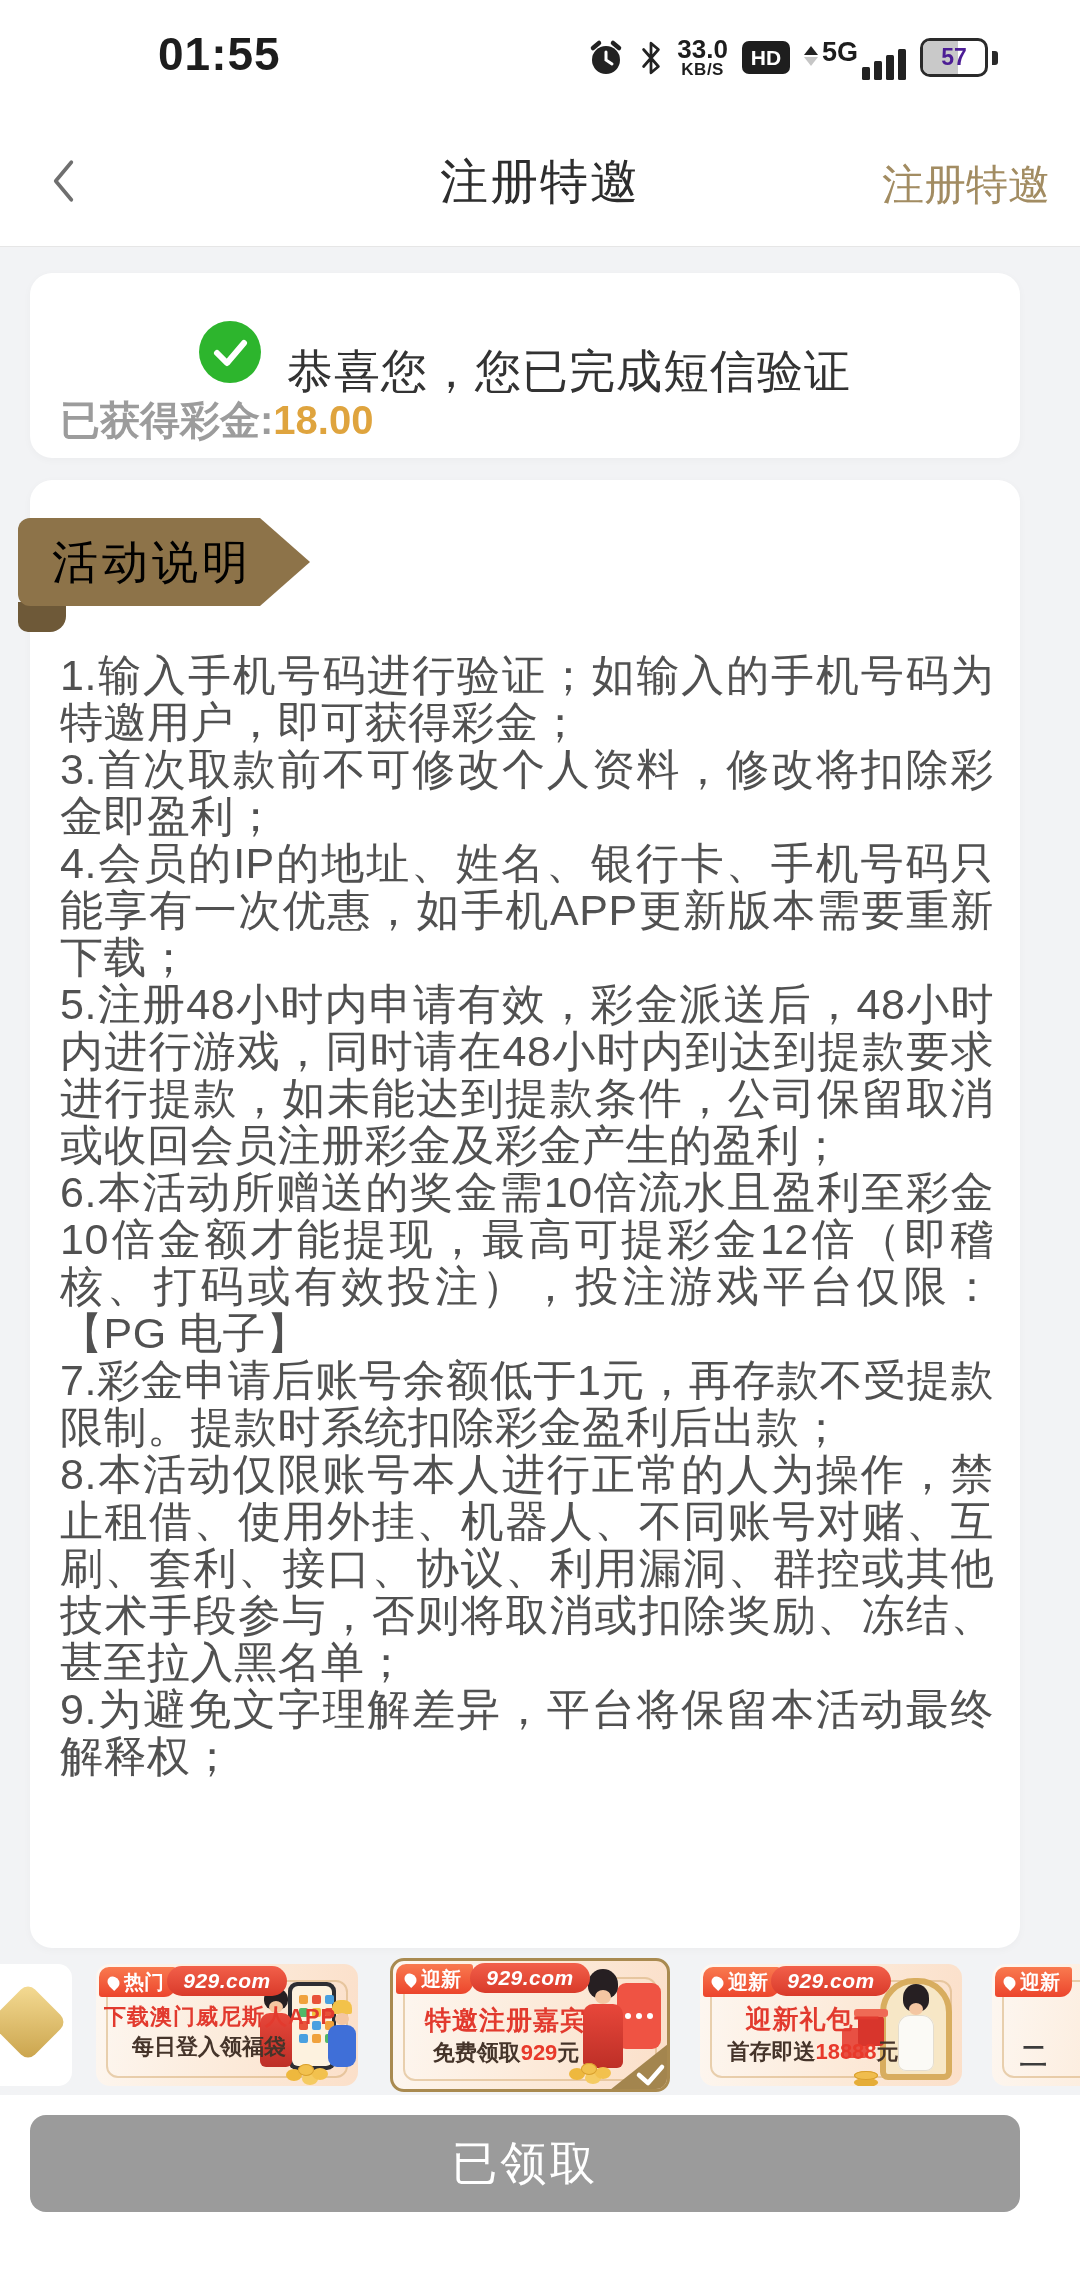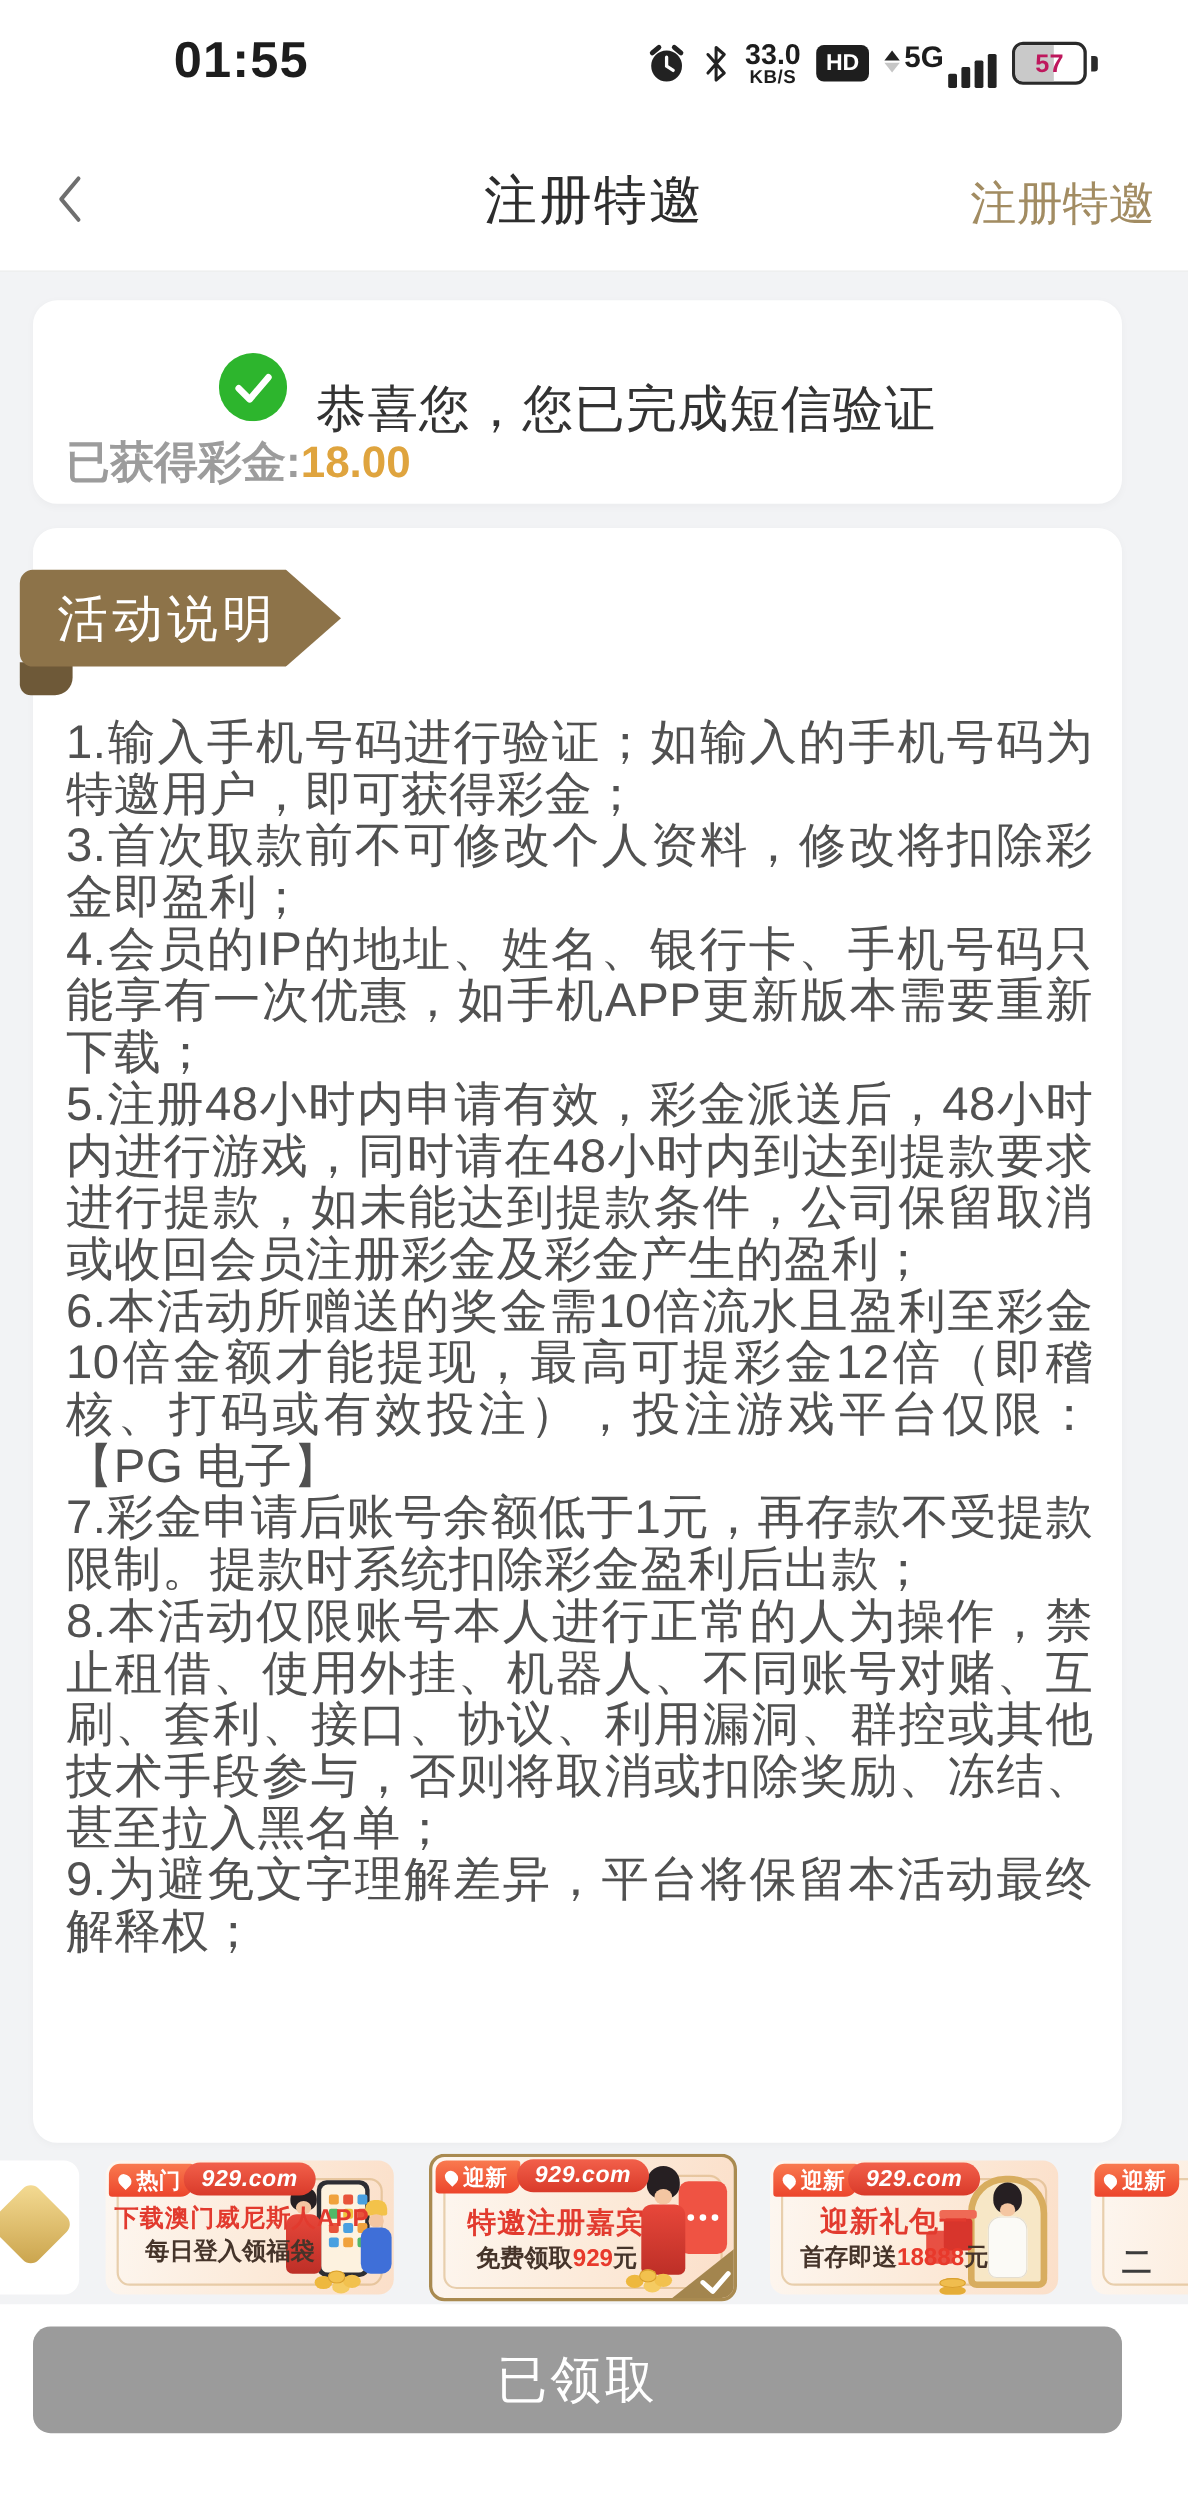--- a/index.html
+++ b/index.html
@@ -21,41 +21,41 @@
   .net{display:flex;align-items:flex-end;gap:4px;height:44px;}
   .arrows{display:flex;flex-direction:column;gap:2px;align-items:center;margin-bottom:14px;}
   .arrows .up{width:0;height:0;border-left:7px solid transparent;border-right:7px solid transparent;border-bottom:9px solid #222;}
   .arrows .dn{width:0;height:0;border-left:7px solid transparent;border-right:7px solid transparent;border-top:9px solid #c6c6c6;}
   .fiveg{font-size:27px;font-weight:700;color:#1d1d1d;margin-bottom:12px;}
   .bars{display:flex;align-items:flex-end;gap:4px;}
   .bars i{display:block;width:8px;background:#222;border-radius:1.5px;}
   .battery{position:relative;width:62px;height:33px;border:3px solid #2a2a2a;border-radius:10px;background:#fff;overflow:hidden;}
   .battery .fill{position:absolute;left:0;top:0;bottom:0;width:57%;background:#c9c9c9;}
   .battery .pct{position:absolute;inset:0;display:flex;align-items:center;justify-content:center;
-    font-size:23px;font-weight:600;color:#be185d;}
+    font-size:23px;font-weight:600;color:#4c1d95;}
   .batnub{width:6px;height:14px;background:#2a2a2a;border-radius:0 3px 3px 0;margin-left:-10px;}
   
   .navbar{position:absolute;left:0;top:115px;width:1080px;height:131px;background:#fff;border-bottom:1px solid #e6e6e6;}
   .back{position:absolute;left:48px;top:42px;width:30px;height:48px;cursor:pointer;}
   .navtitle{position:absolute;left:0;top:35px;width:100%;text-align:center;font-size:48px;color:#2d2d2d;font-weight:500;letter-spacing:2px;}
   .navaction{position:absolute;right:30px;top:42px;font-size:42px;color:#a28c62;cursor:pointer;}
   
   .graybg{position:absolute;left:0;top:247px;width:1080px;height:1848px;background:#f2f3f5;}
   
   .card{position:absolute;background:#fff;border-radius:22px;box-shadow:0 2px 8px rgba(0,0,0,.03);}
   .successcard{left:30px;top:273px;width:990px;height:185px;}
   .success-row{display:flex;align-items:center;justify-content:center;gap:26px;padding-top:28px;}
   .okmsg{font-size:46px;color:#333;font-weight:500;letter-spacing:1px;margin-top:40px;}
   .reward{position:absolute;left:30px;top:120px;font-size:40px;font-weight:bold;}
   .reward .lab{color:#9c9c9c;}
   .reward .val{color:#dfa43e;}
   
   .rulescard{left:30px;top:480px;width:990px;height:1468px;}
   .ribbon{position:absolute;left:-12px;top:38px;height:88px;display:flex;z-index:2;}
-  .ribbon-body{background:#8d7349;border-radius:12px 0 0 12px;padding:0 8px 0 34px;color:#ffffff;
+  .ribbon-body{background:#8d7349;border-radius:12px 0 0 12px;padding:0 8px 0 34px;color:#000000;
     font-size:46px;line-height:88px;letter-spacing:4px;}
   .ribbon-arrow{width:50px;height:88px;background:#8d7349;clip-path:polygon(0 0,100% 50%,0 100%);}
   .ribbon-fold{position:absolute;left:-12px;top:122px;width:48px;height:30px;background:#6e5938;
     border-radius:0 0 16px 10px;z-index:1;}
   .rules{position:absolute;left:30px;right:26px;top:172px;}
   .rules p{margin:0;font-size:43px;line-height:47px;color:#515151;letter-spacing:.5px;text-align:justify;}
   
   .carousel{position:absolute;left:0;top:1958px;width:1080px;height:140px;overflow:hidden;}
   .banner{position:absolute;top:6px;width:262px;height:122px;border-radius:14px;overflow:hidden;
     background:linear-gradient(100deg,#fdf7f1 0%,#fcead9 55%,#fbdfc9 100%);cursor:pointer;}

